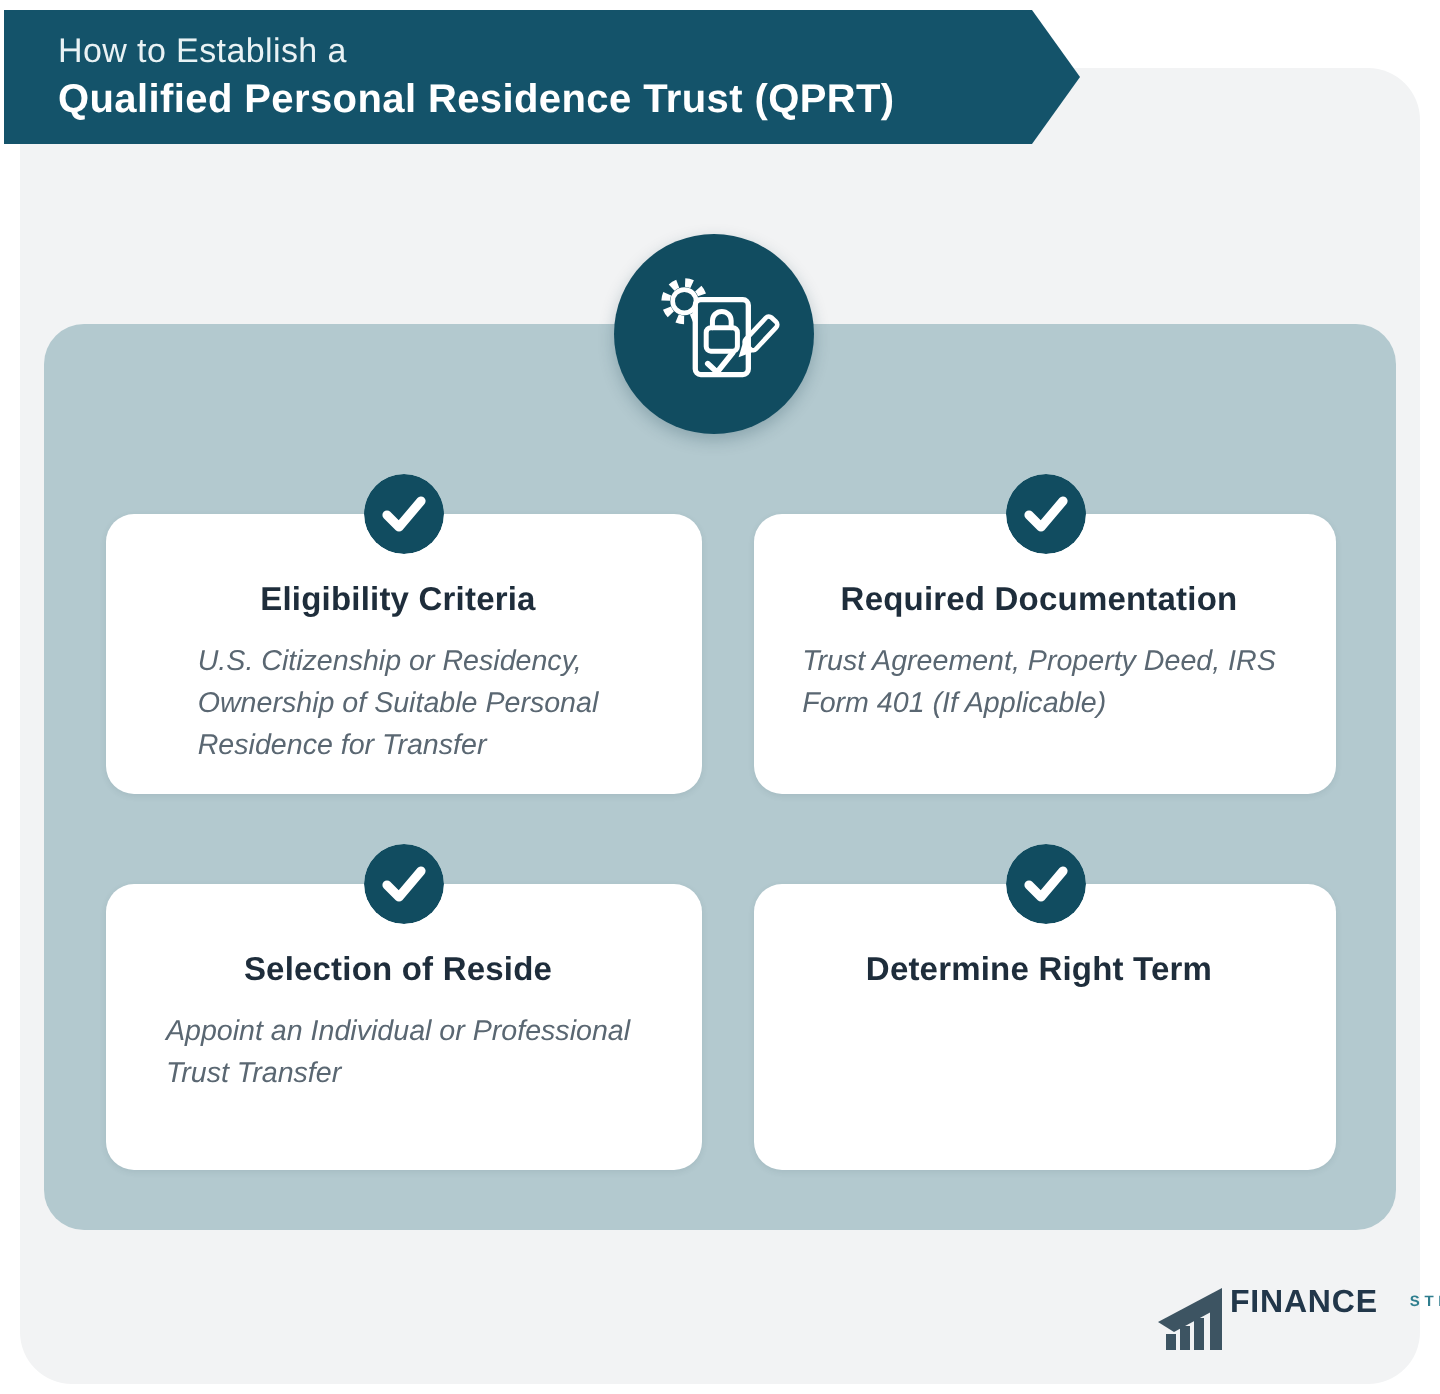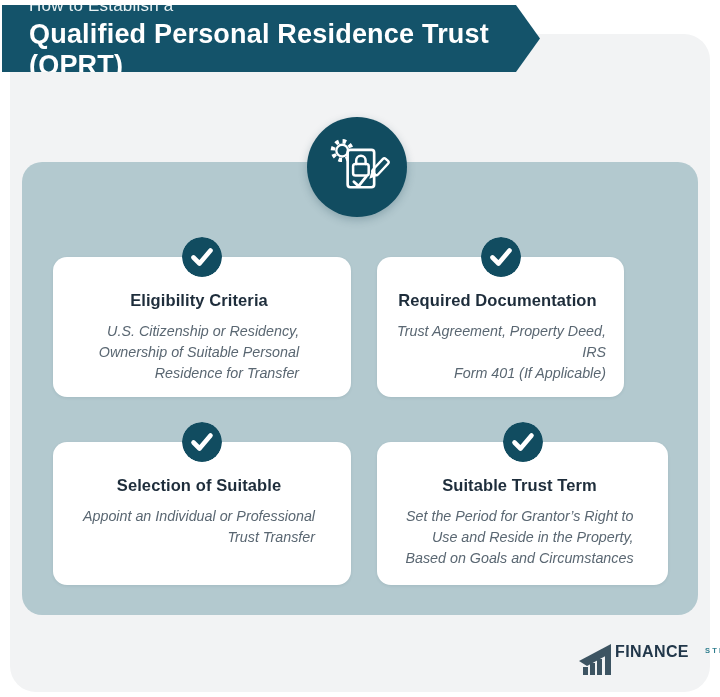--- a/index.html
+++ b/index.html
@@ -36,21 +36,21 @@
     gap: 3px;
   }
   .banner-line1 {
     color: #e9f2f4;
     font-size: 17px;
     font-weight: 400;
     letter-spacing: 0.2px;
   }
   .banner-line2 {
     color: #ffffff;
-    font-size: 27px;
+    font-size: 20px;
     font-weight: 700;
     letter-spacing: 0.2px;
   }
 
   
   .panel {
     position: absolute;
     left: 22px; top: 162px;
     width: 676px; height: 453px;
     background: #b3c9cf;
@@ -70,25 +70,25 @@
 
   
   .card {
     position: absolute;
     background: #ffffff;
     border-radius: 14px;
     box-shadow: 0 1px 3px rgba(40,70,80,0.10);
     display: flex;
     flex-direction: column;
     align-items: center;
-    text-align: right;
+    text-align: left;
     padding: 34px 18px 12px 12px;
   }
   .card-1 { left: 53px;  top: 257px; width: 298px; height: 140px; }
-  .card-2 { left: 377px; top: 257px; width: 247px; height: 140px; }
+  .card-2 { left: 377px; top: 257px; width: 291px; height: 140px; }
   .card-3 { left: 53px;  top: 442px; width: 298px; height: 143px; }
   .card-4 { left: 377px; top: 442px; width: 291px; height: 143px; }
 
   .badge {
     position: absolute;
     top: -20px;
     left: 50%;
     margin-left: -20px;
     width: 40px; height: 40px;
     border-radius: 50%;
@@ -191,34 +191,31 @@
     <div class="card-title">Required Documentation</div>
     <div class="card-body">Trust Agreement, Property Deed, IRS
 Form 401 (If Applicable)</div>
   </div>
 
   <div class="card card-3">
     <svg class="badge" viewBox="0 0 40 40" aria-hidden="true">
       <circle cx="20" cy="20" r="20" fill="#114c60"></circle>
       <polyline points="11.5,20.5 17.5,26.5 28.5,13.5" fill="none" stroke="#ffffff" stroke-width="4.6" stroke-linecap="round" stroke-linejoin="round"></polyline>
     </svg>
-    <div class="card-title">Selection of Suitable</div>
+    <div class="card-title">Selection of Reside</div>
     <div class="card-body">Appoint an Individual or Professional
 Trust Transfer</div>
   </div>
 
   <div class="card card-4">
     <svg class="badge" viewBox="0 0 40 40" aria-hidden="true">
       <circle cx="20" cy="20" r="20" fill="#114c60"></circle>
       <polyline points="11.5,20.5 17.5,26.5 28.5,13.5" fill="none" stroke="#ffffff" stroke-width="4.6" stroke-linecap="round" stroke-linejoin="round"></polyline>
     </svg>
-    <div class="card-title">Suitable Trust Term</div>
-    <div class="card-body">Set the Period for Grantor’s Right to
-Use and Reside in the Property,
-Based on Goals and Circumstances</div>
+    <div class="card-title">Determine Right Term</div>
   </div>
 
   <div class="logo">
     <svg width="34" height="36" viewBox="0 0 34 36" aria-hidden="true">
       <g fill="#3d5462">
         <polygon points="1,20 33,3 33,12 9,25"></polygon>
         <rect x="27" y="8" width="6" height="26"></rect>
         <rect x="5" y="26" width="5" height="8"></rect>
         <rect x="12" y="22" width="5" height="12"></rect>
         <rect x="19" y="18" width="5" height="16"></rect>

